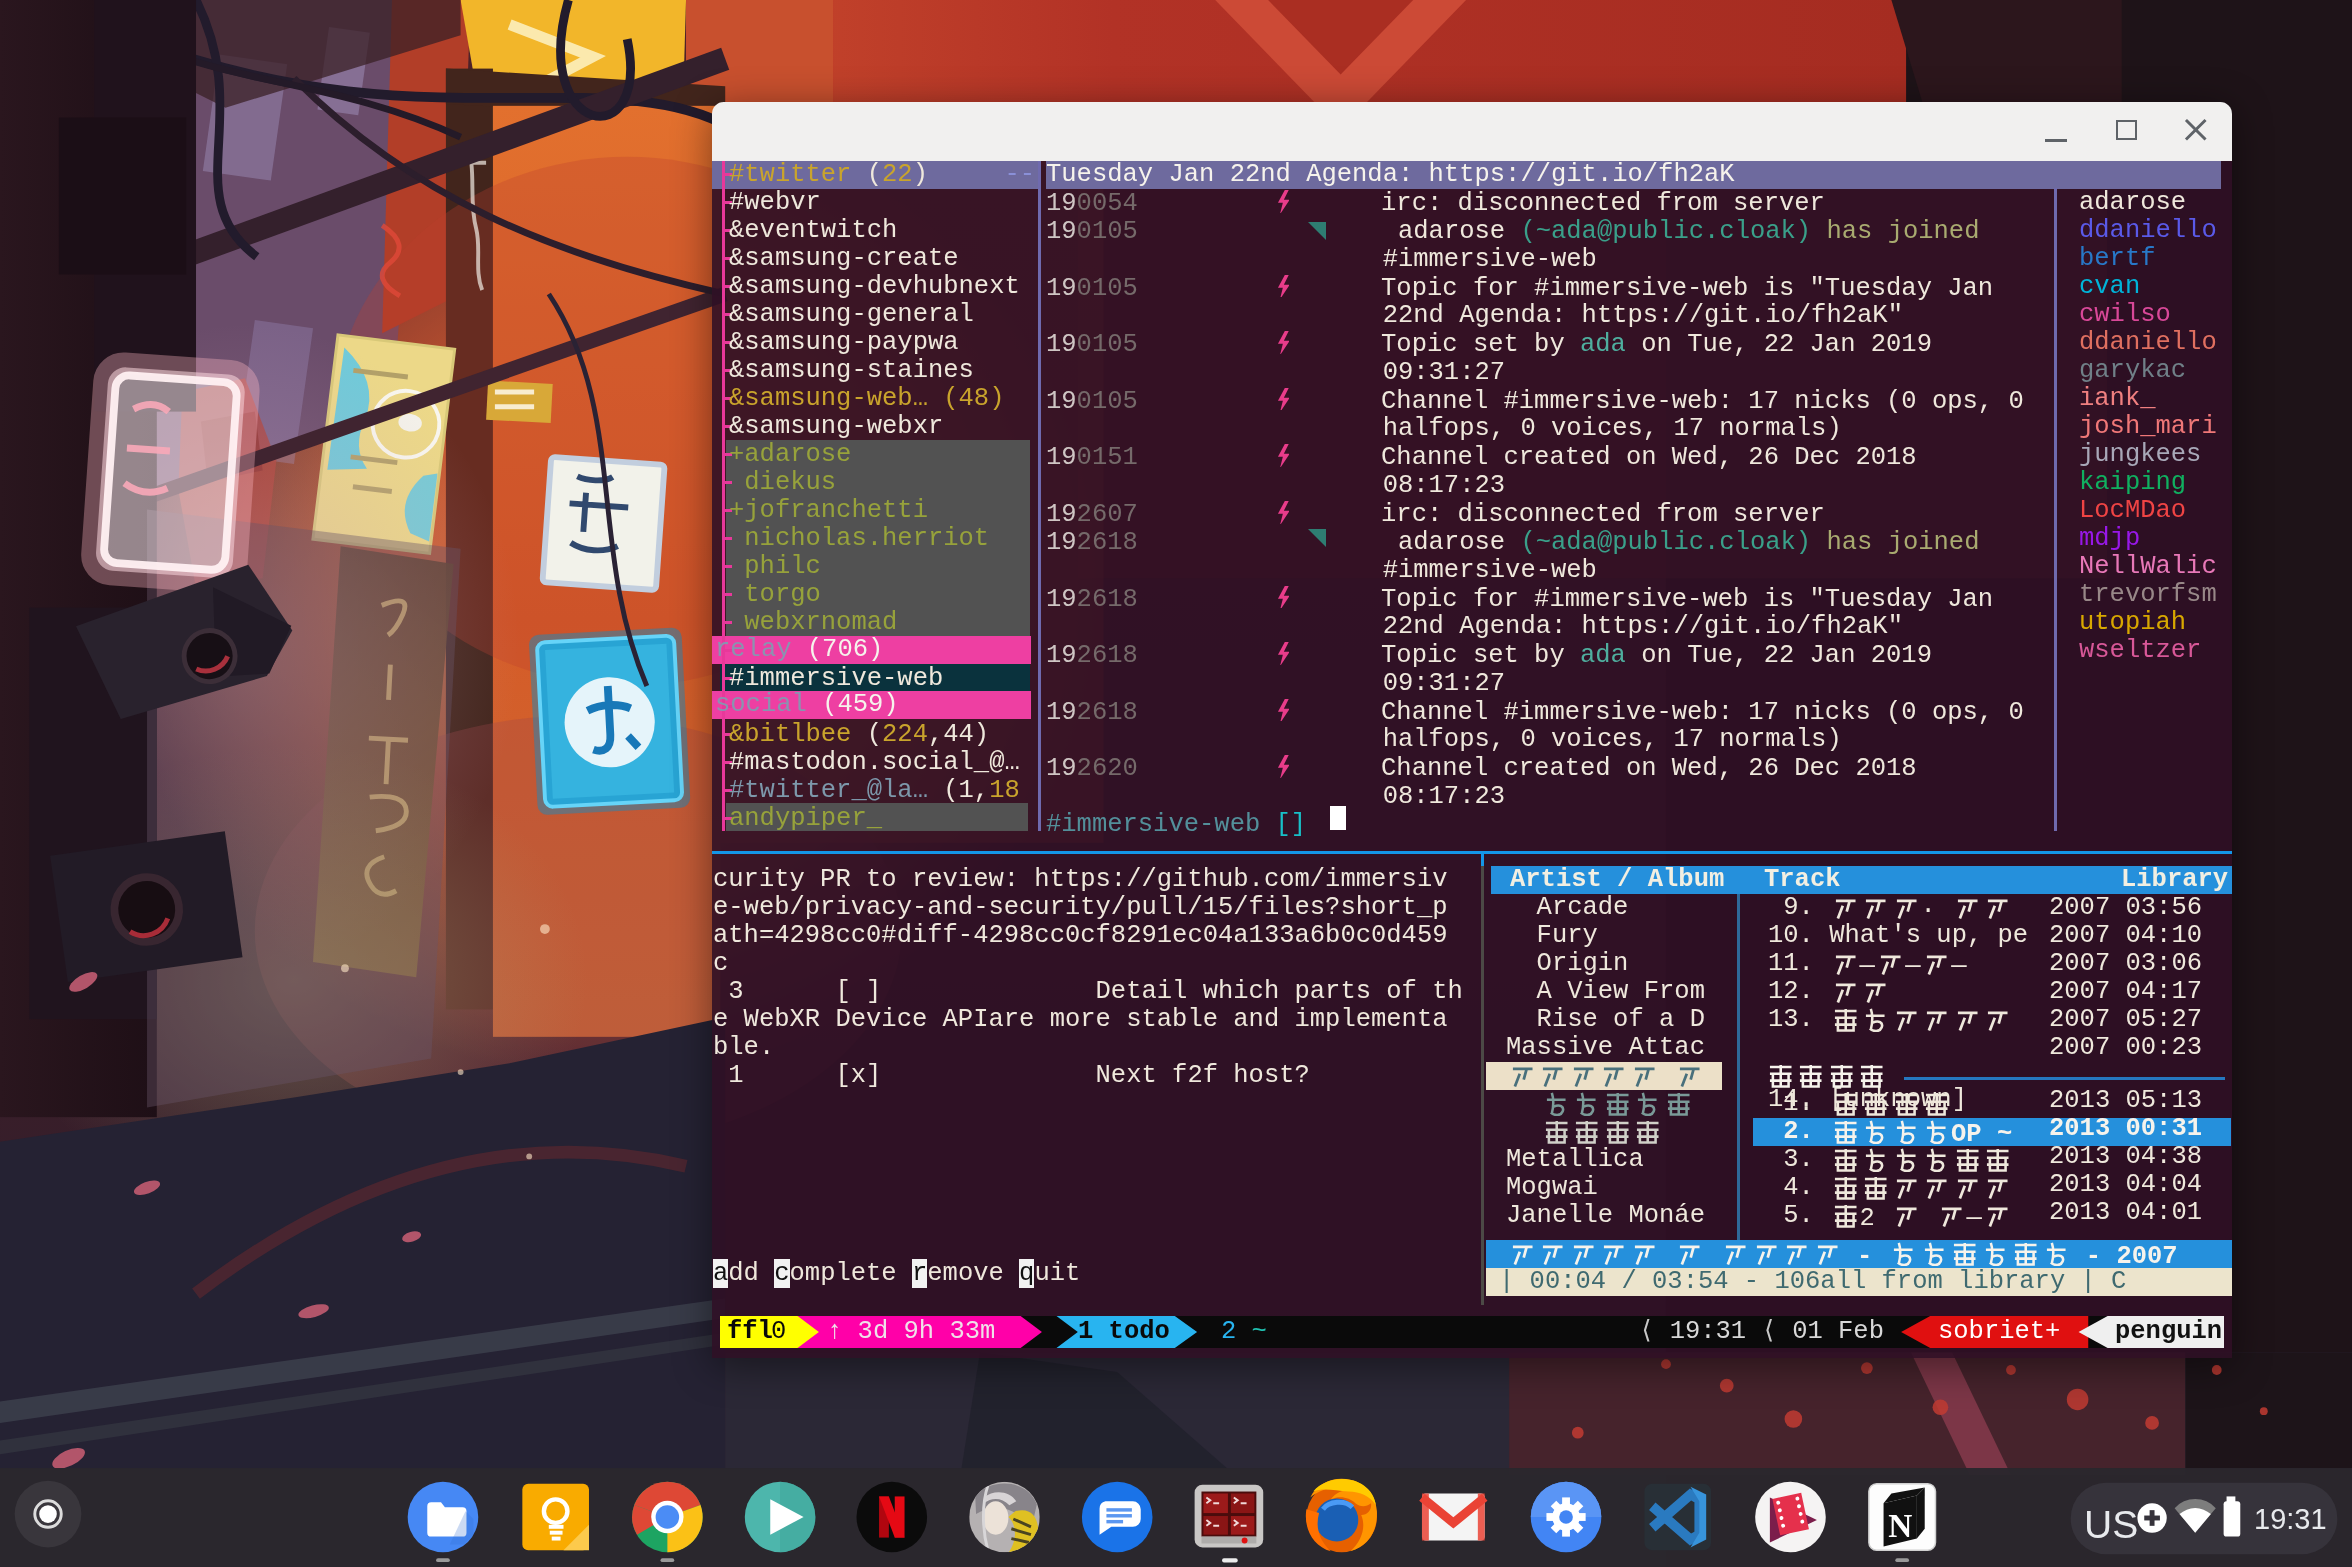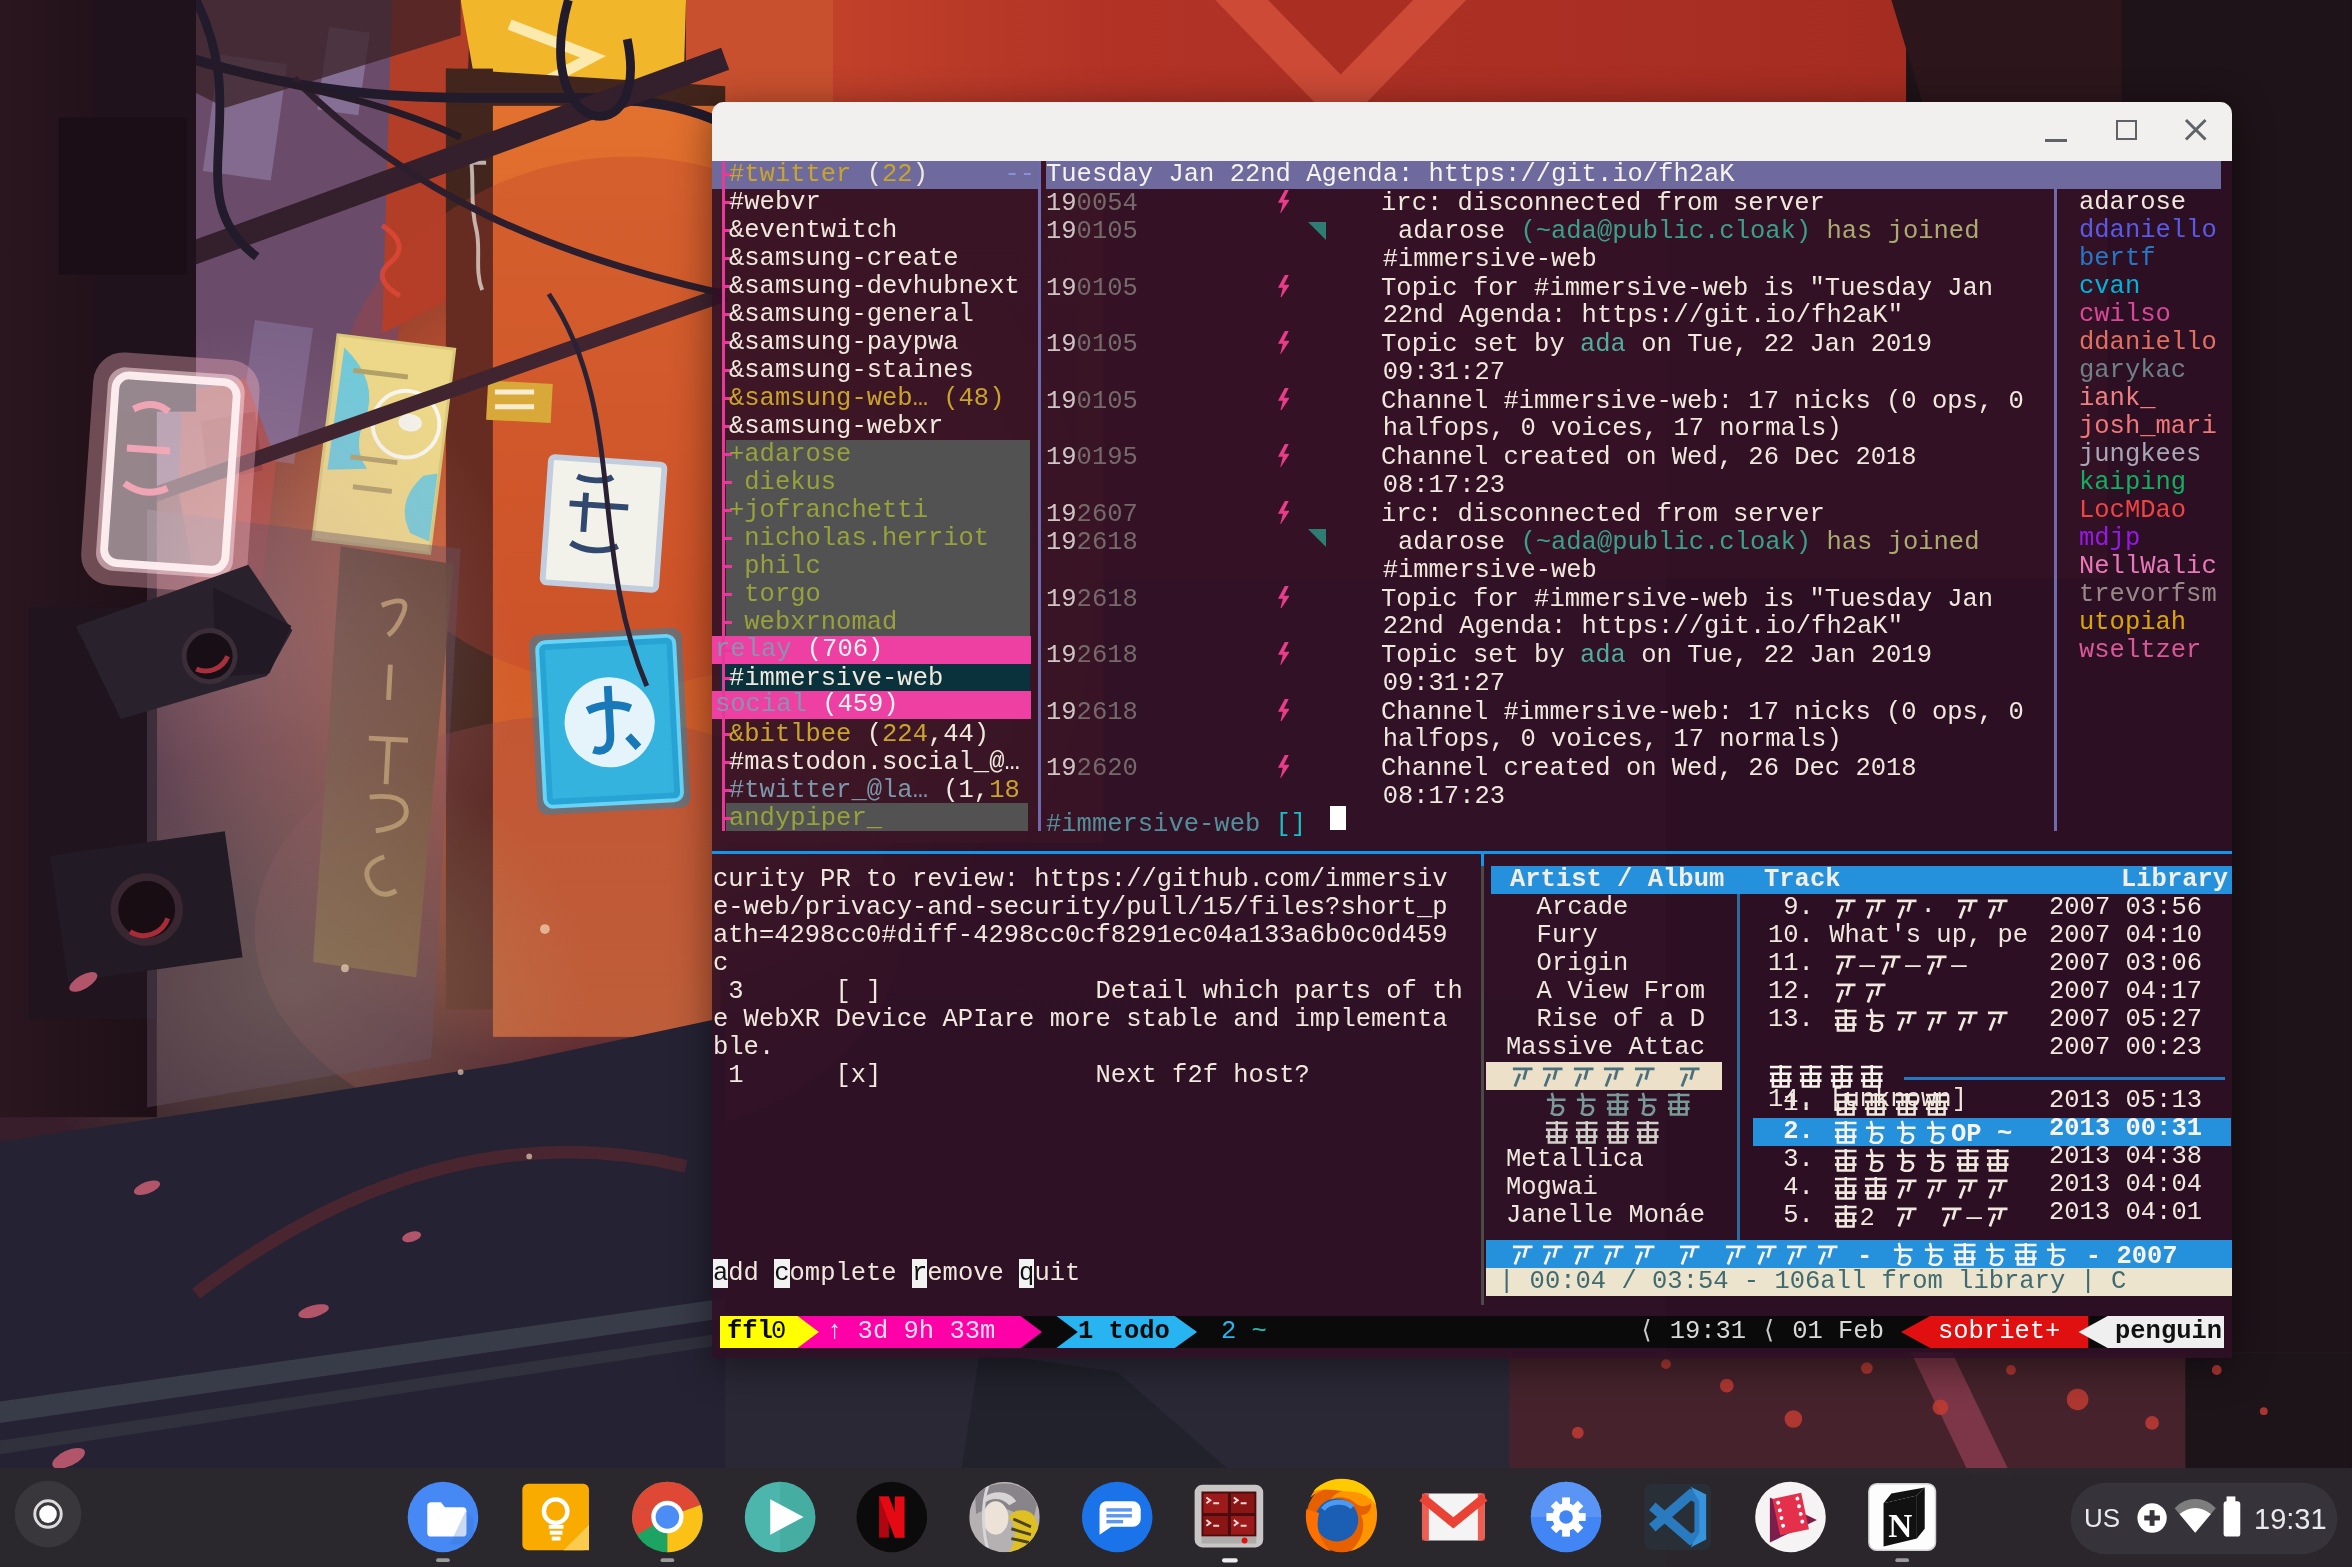--- a/index.html
+++ b/index.html
@@ -248,21 +248,21 @@
     </svg>      Topic for #immersive-web is "Tuesday Jan
                       22nd Agenda: https://git.io/fh2aK"
 <span class="c7">19</span><span class="c8">0105</span>         <svg class="zap" style="color:#e83c8a" viewBox="0 0 14 24" width="13.7" height="23.5">
       <use href="#kz"></use>
     </svg>      Topic set by <span class="cb">ada</span> on Tue, 22 Jan 2019
                       09:31:27
 <span class="c7">19</span><span class="c8">0105</span>         <svg class="zap" style="color:#e83c8a" viewBox="0 0 14 24" width="13.7" height="23.5">
       <use href="#kz"></use>
     </svg>      Channel #immersive-web: 17 nicks (0 ops, 0
                       halfops, 0 voices, 17 normals)
-<span class="c7">19</span><span class="c8">0195</span>         <svg class="zap" style="color:#e83c8a" viewBox="0 0 14 24" width="13.7" height="23.5">
+<span class="c7">19</span><span class="c8">0151</span>         <svg class="zap" style="color:#e83c8a" viewBox="0 0 14 24" width="13.7" height="23.5">
       <use href="#kz"></use>
     </svg>      Channel created on Wed, 26 Dec 2018
                       08:17:23
 <span class="c7">19</span><span class="c8">2607</span>         <svg class="zap" style="color:#e83c8a" viewBox="0 0 14 24" width="13.7" height="23.5">
       <use href="#kz"></use>
     </svg>      irc: disconnected from server
 <span class="c7">19</span><span class="c8">2618</span>                 adarose <span class="c9">(~ada@public.cloak)</span> <span class="ca">has joined</span>
                       #immersive-web
 <span class="c7">19</span><span class="c8">2618</span>         <svg class="zap" style="color:#e83c8a" viewBox="0 0 14 24" width="13.7" height="23.5">
       <use href="#kz"></use>
@@ -651,15 +651,15 @@
 <rect x="2113" y="1513" width="272" height="73" rx="36" fill="#36333b"></rect>
 <circle cx="2196" cy="1549" r="15" fill="#ffffff"></circle>
 <rect x="2188" y="1546.5" width="16" height="5" fill="#36333b"></rect>
 <rect x="2193.5" y="1541" width="5" height="16" fill="#36333b"></rect>
 <path d="M2240 1564 L2219 1539 A28 28 0 0 1 2261 1539 Z" fill="#7d7d7d"></path>
 <path d="M2240 1564 L2224 1545 A24 24 0 0 1 2256 1545 Z" fill="#ffffff"></path>
 <rect x="2269" y="1532" width="17" height="36" rx="3" fill="#ffffff"></rect>
 <rect x="2272" y="1527" width="9" height="6" fill="#ffffff"></rect>
 </g>
 </svg>
-<div class="a s" style="left:2084px;top:1503px;font-size:26px;color:#e8eaed">US</div>
+<div class="a s" style="left:2084px;top:1503px;font-size:39px;color:#e8eaed">US</div>
 <div class="a s" style="left:2254px;top:1503px;font-size:29px;color:#e8eaed">19:31</div>
 
 
 </body></html>

